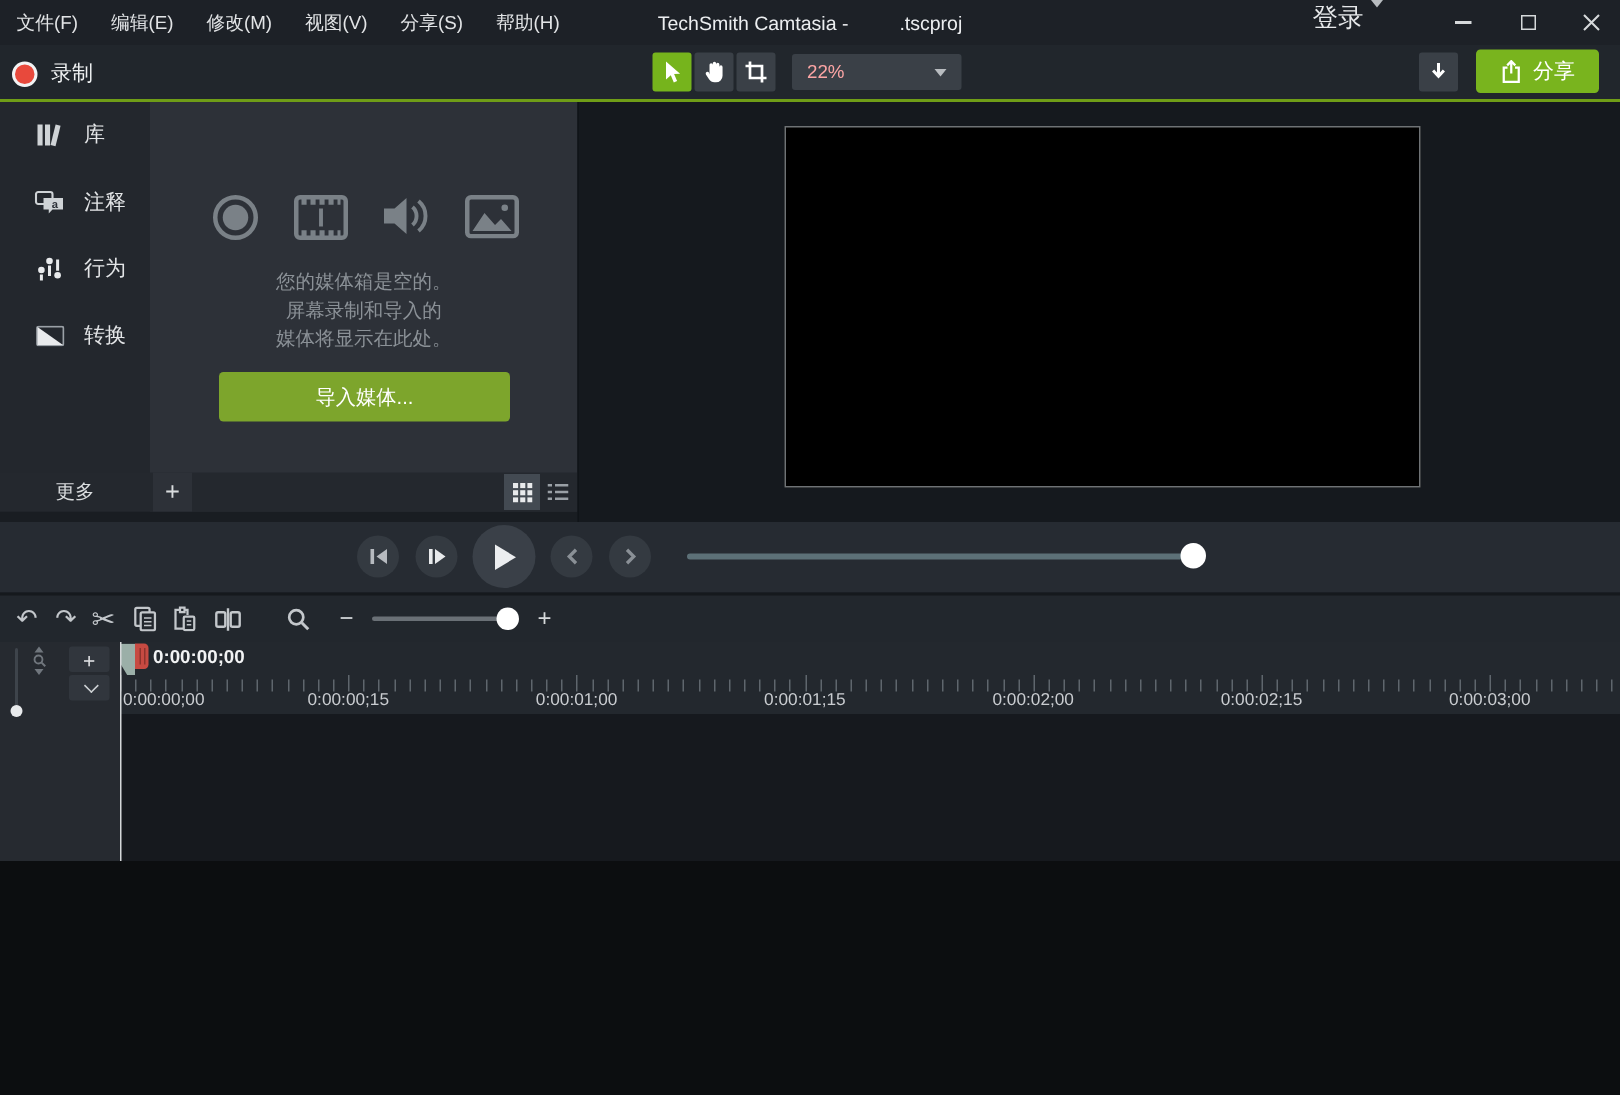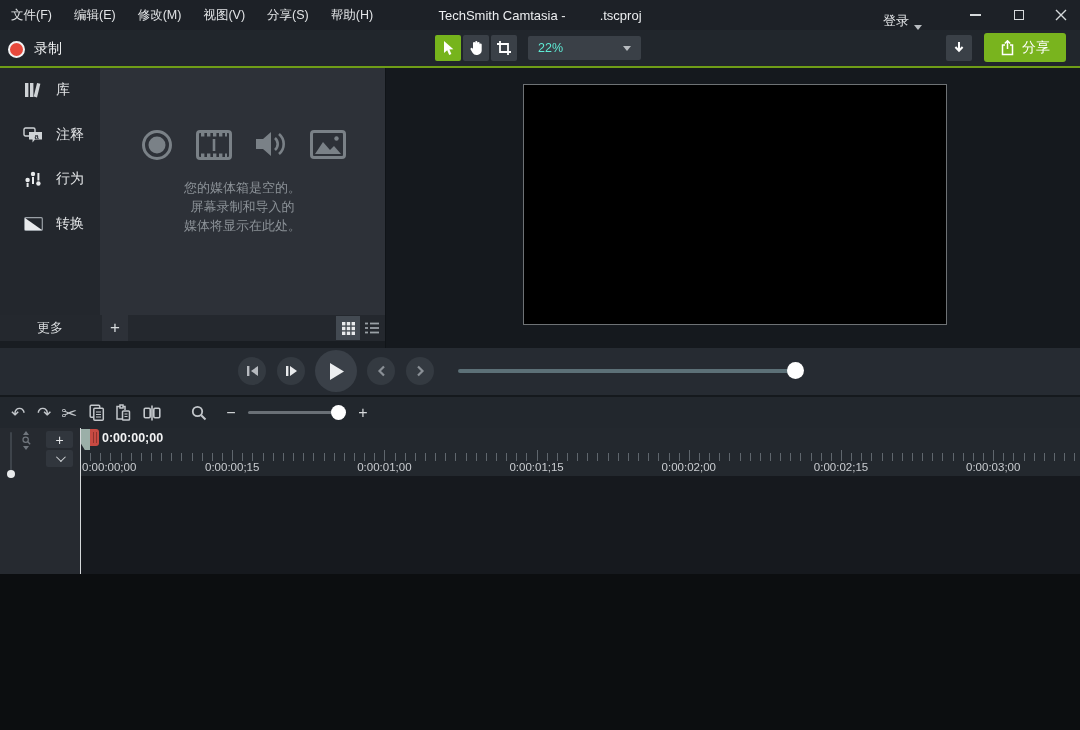--- a/index.html
+++ b/index.html
@@ -9,36 +9,36 @@
     position:relative; width:1080px; height:574px; overflow:hidden;
     background:#1d2127; color:#e6e8ea; font-size:13px;
   }
   .abs { position:absolute; }
 
   
   #menubar { left:0; top:0; width:1080px; height:30px; background:#1d2127; display:flex; align-items:center; }
   .menu-item { padding:0 11px; font-size:12.5px; color:#e2e4e6; height:30px; line-height:30px; cursor:default; }
   #title-wrap { position:absolute; left:0; right:0; top:0; height:30px; display:flex; align-items:center; justify-content:center; pointer-events:none; font-size:13px; color:#eceef0; }
   #title-gap { display:inline-block; width:34px; }
-  #signin-wrap { position:absolute; right:158px; top:0; height:30px; display:flex; align-items:flex-end; gap:5px; font-size:13px; }
+  #signin-wrap { position:absolute; right:158px; top:0; height:30px; display:flex; align-items:flex-start; gap:5px; font-size:17px; }
   .caret-down { width:0; height:0; border-left:4px solid transparent; border-right:4px solid transparent; border-top:5px solid #b8bcc0; }
   .win-btn { position:absolute; top:0; width:34px; height:30px; display:flex; align-items:center; justify-content:center; color:#d6d9db; font-size:13px; }
   #win-min { right:88px; } #win-max { right:44px; } #win-close { right:2px; }
   #win-min .bar { width:11px; height:1.5px; background:#d6d9db; }
   #win-max .box { width:10px; height:10px; border:1.3px solid #d6d9db; }
 
   
   #toolbar { left:0; top:30px; width:1080px; height:38px; background:#21262c; border-bottom:2px solid #6f9d17; }
   #record-btn { position:absolute; left:8px; top:4px; height:30px; display:flex; align-items:center; gap:9px; cursor:pointer; }
   #record-dot { width:17px; height:17px; border-radius:50%; background:#e8493c; border:2px solid #f2f3f4; }
   #record-label { font-size:14px; color:#f0f2f3; }
   .tool-btn { position:absolute; top:5px; width:26px; height:26px; border-radius:2px; background:#3a4047; display:flex; align-items:center; justify-content:center; }
   .tool-btn.selected { background:#76b41c; }
   #tool-select { left:435px; } #tool-pan { left:463px; } #tool-crop { left:491px; }
-  #zoom-select { position:absolute; left:528px; top:6px; width:113px; height:24px; background:#3a4047; border-radius:2px; display:flex; align-items:center; padding:0 10px; font-size:12.5px; color:#5eead4; }
+  #zoom-select { position:absolute; left:528px; top:6px; width:113px; height:24px; background:#3a4047; border-radius:2px; display:flex; align-items:center; padding:0 10px; font-size:12.5px; color:#fca5a5; }
   #zoom-select .caret-down { margin-left:auto; }
   #download-btn { position:absolute; left:946px; top:5px; width:26px; height:26px; background:#3a4047; border-radius:2px; display:flex; align-items:center; justify-content:center; }
   #share-btn { position:absolute; left:984px; top:3px; width:82px; height:29px; background:#79b41e; border-radius:3px; display:flex; align-items:center; justify-content:center; gap:7px; color:#fff; font-size:14px; }
 
   
   #content { left:0; top:68px; width:1080px; height:280px; background:#191d22; }
   #sidebar { position:absolute; left:0; top:0; width:100px; height:273px; background:#23272d; }
   .side-item { position:relative; height:44.5px; display:flex; align-items:center; gap:12px; padding-left:22px; color:#e3e5e7; font-size:14px; }
   .side-item.selected { background:#2f343b; }
   .side-icon { width:22px; display:flex; justify-content:center; }
@@ -264,20 +264,23 @@
         <svg width="36" height="29" viewBox="0 0 36 29" style="margin-top:2px">
           <rect x="1.5" y="1.5" width="33" height="26" rx="2.5" fill="none" stroke="#7a8187" stroke-width="3"></rect>
           <circle cx="26.5" cy="8.5" r="2.2" fill="#7a8187"></circle>
           <path d="M5 24 L13 12 L20 20 L24 16 L31 24 Z" fill="#7a8187"></path>
         </svg>
       </div>
       <div id="bin-empty">
         <div>您的媒体箱是空的。</div>
         <div>屏幕录制和导入的</div>
         <div>媒体将显示在此处。</div>
+      </div>
+      <div id="import-btn">
+        <span>导入媒体...</span>
       </div>
       <div id="panel-bottom">
         <div id="add-plus-btn">
           <span>+</span>
         </div>
         <div id="view-grid-btn">
           <svg width="13" height="13" viewBox="0 0 13 13">
             <g fill="#e8eaec">
                 <rect x="0" y="0" width="3.4" height="3.4"></rect>
                 <rect x="4.8" y="0" width="3.4" height="3.4"></rect>

